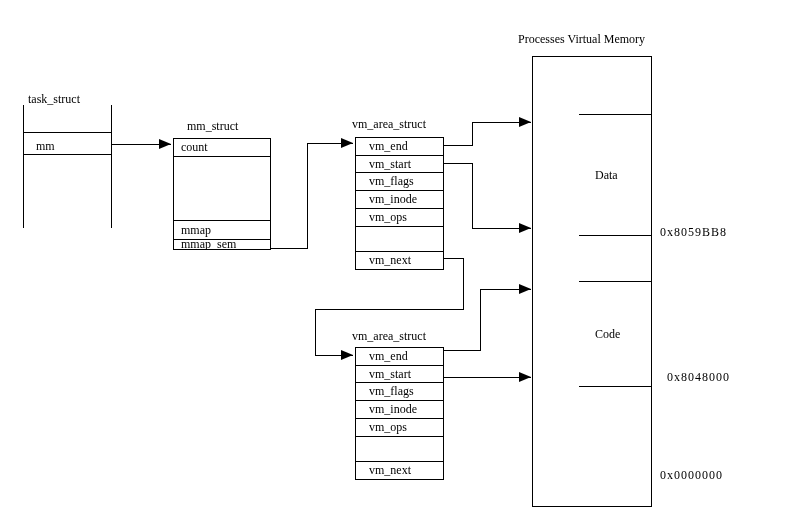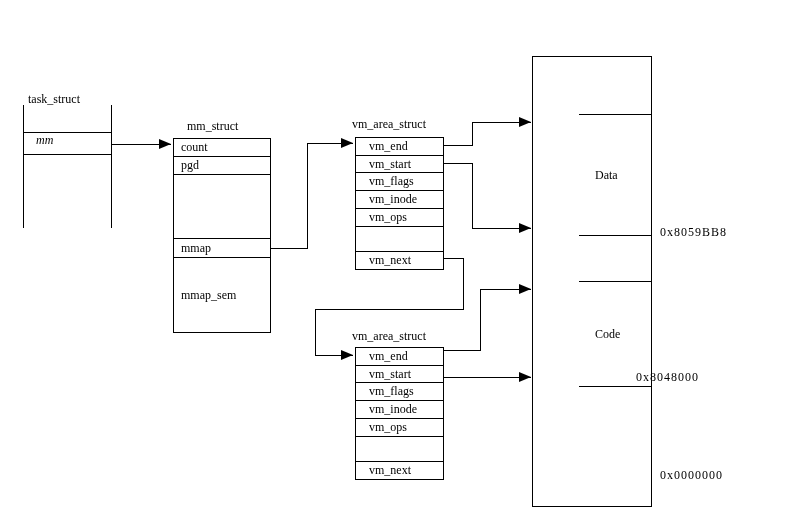--- a/index.html
+++ b/index.html
@@ -34,22 +34,21 @@
   .pad13 { padding-left: 13px; }
   .pad16 { padding-left: 16px; }
   .h17 { height: 17px; } .h18 { height: 18px; } .h19 { height: 19px; }
   .h25 { height: 25px; } .h46 { height: 46px; } .h58 { height: 58px; }
   .h64 { height: 64px; } .h105 { height: 105px; } .h121 { height: 121px; }
   .cell {
     box-sizing: border-box;
     border-top: 1px solid #000;
     border-bottom: 1px solid #000;
     display: flex;
-    align-items: flex-start;
-    font-style: italic;
+    align-items: flex-end;
   }
   .addr { letter-spacing: 1px; text-align: right; }
   svg { position: absolute; left: 0; top: 0; }
   polyline { fill: none; stroke: #000; stroke-width: 1; shape-rendering: crispEdges; }
 </style>
 </head>
 <body>
 
 <div id="canvas">
 
@@ -69,23 +68,22 @@
   </svg>
 
   <div class="abs label" style="left:28px; top:92px;">task_struct</div>
   <div class="abs vline" style="left:23px; top:105px; height:123px;"></div>
   <div class="abs vline" style="left:111px; top:105px; height:123px;"></div>
   <div class="abs cell pad13" style="left:23px; top:132px; width:88px; height:23px;">
     <span class="label">mm</span>
   </div>
 
   <div class="abs label" style="left:187px; top:119px;">mm_struct</div>
-  <div class="abs box" style="left:173px; top:138px; width:98px; height:195px;">
+  <div class="abs box" style="left:173px; top:138px; width:98px; height:112px;">
     <div class="row h18 pad7">count</div>
-    <div class="row h18 pad7">pgd</div>
     <div class="row h64 pad7"></div>
     <div class="row h19 pad7">mmap</div>
     <div class="row last pad7">mmap_sem</div>
   </div>
 
   <div class="abs label" style="left:352px; top:117px;">vm_area_struct</div>
   <div class="abs box" style="left:355px; top:137px; width:89px; height:133px;">
     <div class="row h18 pad13">vm_end</div>
     <div class="row h17 pad13">vm_start</div>
     <div class="row h18 pad13">vm_flags</div>
@@ -99,25 +97,26 @@
   <div class="abs box" style="left:355px; top:347px; width:89px; height:133px;">
     <div class="row h18 pad13">vm_end</div>
     <div class="row h17 pad13">vm_start</div>
     <div class="row h18 pad13">vm_flags</div>
     <div class="row h18 pad13">vm_inode</div>
     <div class="row h18 pad13">vm_ops</div>
     <div class="row h25 pad13"></div>
     <div class="row last pad13">vm_next</div>
   </div>
 
+  <div class="abs label" style="left:518px; top:32px;">Processes Virtual Memory</div>
   <div class="abs box" style="left:532px; top:56px; width:120px; height:451px;padding-left:46px;">
     <div class="row h58"></div>
     <div class="row h121 pad16">Data</div>
     <div class="row h46"></div>
     <div class="row h105 pad16">Code</div>
     <div class="row last"></div>
   </div>
 
   <div class="abs label addr" style="left:660px; top:225px;">0x8059BB8</div>
-  <div class="abs label addr" style="left:636px; top:370px;">0x8048000</div>
+  <div class="abs label addr" style="left:667px; top:370px;">0x8048000</div>
   <div class="abs label addr" style="left:660px; top:468px;">0x0000000</div>
 
 </div>
 
 </body></html>

